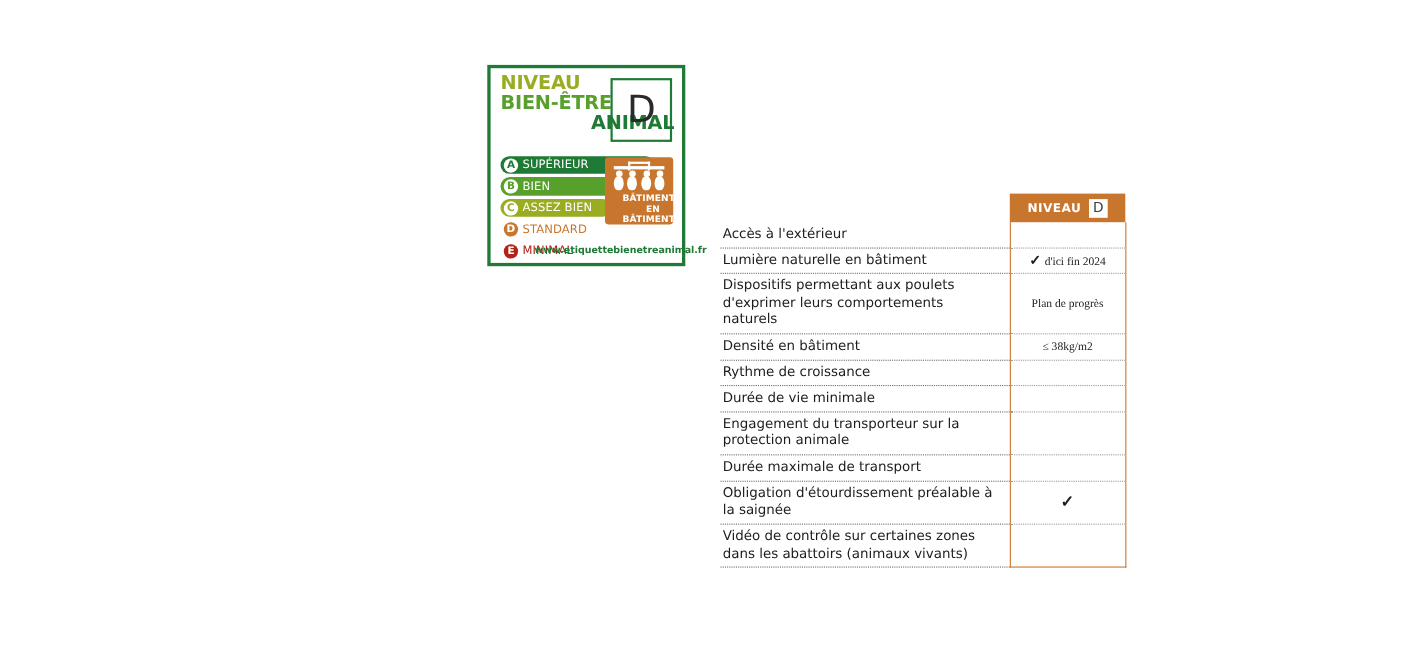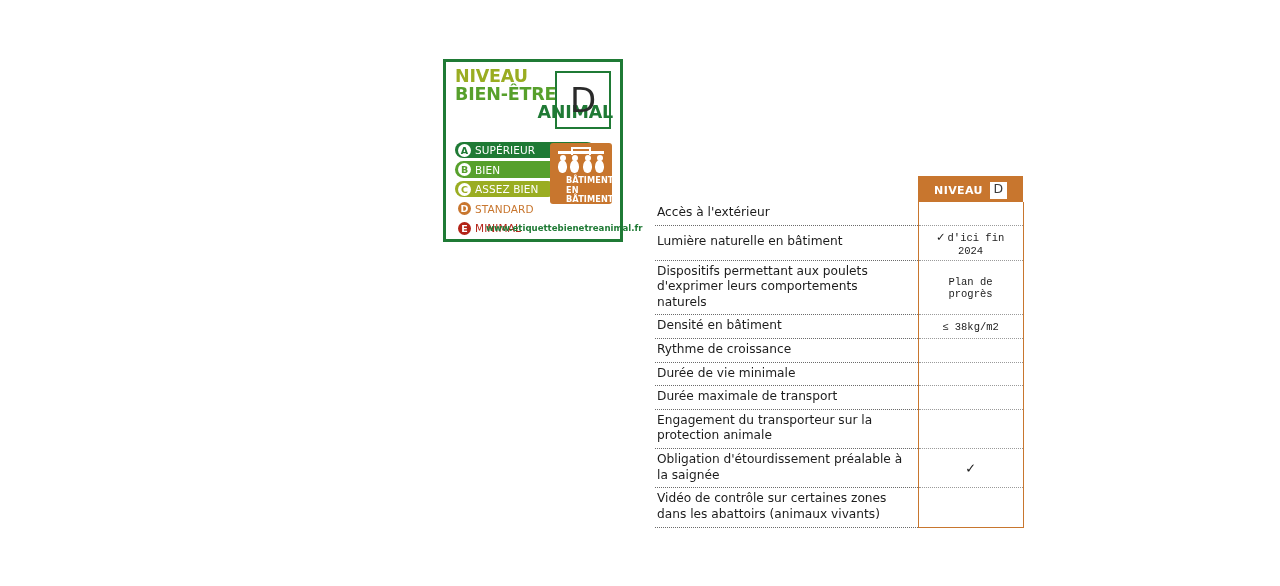--- a/index.html
+++ b/index.html
@@ -179,23 +179,23 @@
     left: 2px;
     top: -5px;
     width: 6px;
     height: 6px;
     background: #ffffff;
     border-radius: 50%;
   }
   .barn-text {
     position: absolute;
     left: 0;
-    right: 0;
+    right: 12px;
     top: 33px;
-    text-align: left;
+    text-align: right;
     font-family: "DejaVu Sans", sans-serif;
     font-size: 8.2px;
     font-weight: bold;
     line-height: 1.18;
     letter-spacing: 0.1px;
     padding-left: 16px;
   }
   .label-url {
     position: absolute;
     left: 0;
@@ -270,21 +270,21 @@
     padding: 3px 8px 4px 2px;
     line-height: 1.28;
     vertical-align: middle;
   }
   td.val {
     border-left: 1px solid #c8762e;
     border-right: 1px solid #c8762e;
     border-bottom: 1px dotted #9a9a9a;
     text-align: center;
     vertical-align: middle;
-    font-family: Liberation Mono, monospace;
+    font-family: Liberation Serif, serif;
     font-size: 10.5px;
     color: #1c1c1c;
     padding: 3px 16px;
   }
   td.val .check {
     font-size: 13px;
     font-weight: bold;
     margin-right: 3px;
   }
   td.val.big-check {
@@ -401,25 +401,25 @@
         </tr>
         <tr>
           <td class="crit">Rythme de croissance</td>
           <td class="val"></td>
         </tr>
         <tr>
           <td class="crit">Durée de vie minimale</td>
           <td class="val"></td>
         </tr>
         <tr>
+          <td class="crit">Engagement du transporteur sur la protection animale</td>
+          <td class="val"></td>
+        </tr>
+        <tr>
           <td class="crit">Durée maximale de transport</td>
-          <td class="val"></td>
-        </tr>
-        <tr>
-          <td class="crit">Engagement du transporteur sur la protection animale</td>
           <td class="val"></td>
         </tr>
         <tr>
           <td class="crit">Obligation d'étourdissement préalable à la saignée</td>
           <td class="val big-check">✓</td>
         </tr>
         <tr class="last">
           <td class="crit">Vidéo de contrôle sur certaines zones dans les abattoirs (animaux vivants)</td>
           <td class="val"></td>
         </tr>

